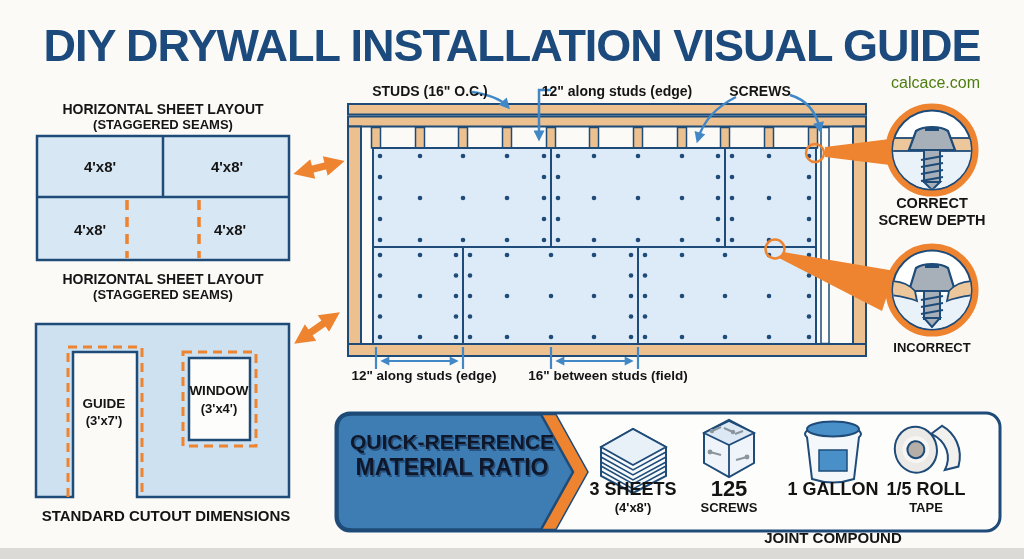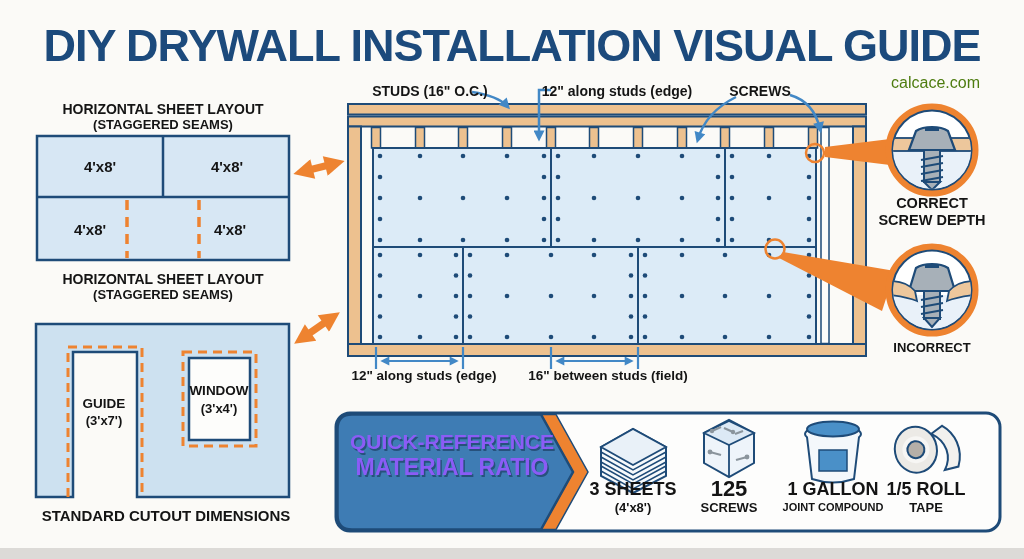--- a/index.html
+++ b/index.html
@@ -4,21 +4,21 @@
 <style>
   html,body{margin:0;padding:0;background:#e9e7e3;}
   .stage{position:relative;width:1024px;height:559px;background:#fbfaf7;overflow:hidden;
          font-family:Liberation Sans, sans-serif;}
   svg{position:absolute;left:0;top:0;}
   .lb{position:absolute;transform:translate(-50%,-50%);font-weight:bold;color:#141414;
       white-space:nowrap;text-align:center;line-height:1;}
   .title{position:absolute;left:0;right:0;top:20px;text-align:center;font-size:45px;
          font-weight:800;color:#1c4a7c;letter-spacing:-1px;}
   .site{position:absolute;right:44px;top:74px;font-size:16px;font-weight:400;color:#4d7c0f;}
-  .white{color:#8b5cf6;text-shadow:1.5px 2px 0 #27517c;}
+  .white{color:#0f172a;text-shadow:1.5px 2px 0 #27517c;}
 </style>
 </head>
 <body>
 
 <div class="stage">
 
 <svg width="1024" height="559" viewBox="0 0 1024 559">
   <defs>
     <marker id="mO" markerUnits="userSpaceOnUse" markerWidth="22" markerHeight="20" viewBox="0 0 10 10" refX="4" refY="5" orient="auto-start-reverse">
       <path d="M0,0 L10,5 L0,10 Z" fill="#ee8330"></path>
@@ -339,17 +339,17 @@
 <div class="lb" style="left:932px;top:347px;font-size:13px;">INCORRECT</div>
 
 <div class="lb white" style="left:452px;top:441px;font-size:21px;">QUICK-REFERENCE</div>
 <div class="lb white" style="left:452px;top:467px;font-size:23px;">MATERIAL RATIO</div>
 
 <div class="lb" style="left:633px;top:489px;font-size:18px;">3 SHEETS</div>
 <div class="lb" style="left:633px;top:507px;font-size:13px;">(4'x8')</div>
 <div class="lb" style="left:729px;top:489px;font-size:22px;">125</div>
 <div class="lb" style="left:729px;top:507px;font-size:13px;">SCREWS</div>
 <div class="lb" style="left:833px;top:489px;font-size:18px;">1 GALLON</div>
-<div class="lb" style="left:833px;top:507px;font-size:11px;text-align:right;">JOINT COMPOUND</div>
+<div class="lb" style="left:833px;top:537px;font-size:15px;text-align:right;">JOINT COMPOUND</div>
 <div class="lb" style="left:926px;top:489px;font-size:18px;">1/5 ROLL</div>
 <div class="lb" style="left:926px;top:507px;font-size:13px;">TAPE</div>
 
 </div>
 
 </body></html>

